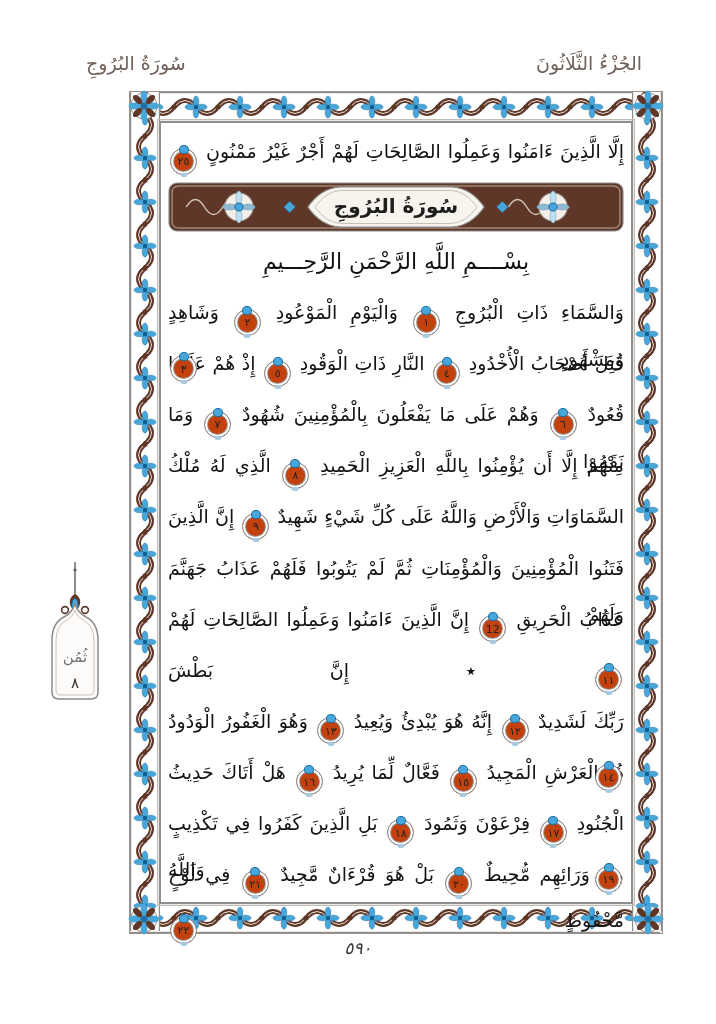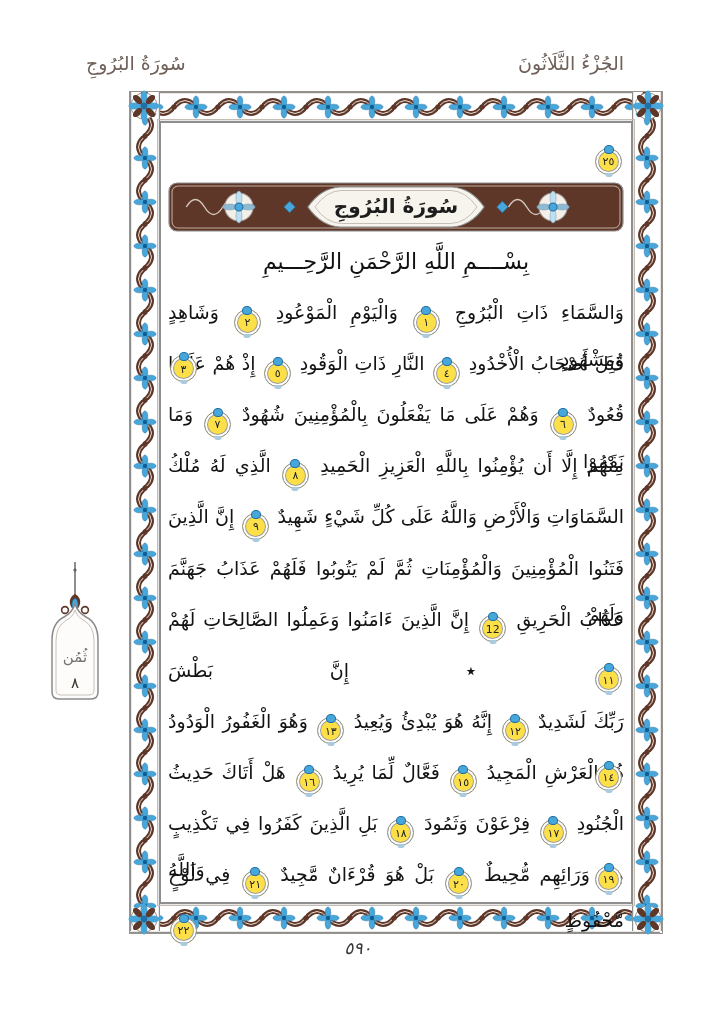--- a/index.html
+++ b/index.html
@@ -1,21 +1,21 @@
 <!DOCTYPE html>
 <html lang="ar"><head>
 <meta charset="utf-8">
 <style>
   html,body{margin:0;padding:0;background:#ffffff;}
   .page{position:relative;width:716px;height:1024px;background:#ffffff;overflow:hidden;
         font-family:"DejaVu Sans",sans-serif;}
 
   
   .hdr{position:absolute;top:52px;font-size:19px;color:#6f6159;direction:rtl;}
-  .hdr-right{right:92px;margin-left:48px;}
+  .hdr-right{right:74px;margin-left:48px;}
   .hdr-left{left:86px;}
 
   
   .frame{position:absolute;left:129px;top:91px;width:532px;height:841px;
          border:1px solid #9a938c;background:#fff;}
   .strip{position:absolute;display:block;}
   .strip-top{left:0;top:0;}
   .strip-bottom{left:0;bottom:0;}
   .strip-left{left:0;top:0;}
   .strip-right{right:0;top:0;}
@@ -32,21 +32,21 @@
   .content{position:absolute;left:38px;top:36px;right:38px;bottom:36px;
            display:flex;flex-direction:column;justify-content:space-between;
            direction:rtl;}
 
   .qline{font-size:19px;color:#131313;text-align:justify;text-align-last:justify;
          line-height:46px;height:46px;overflow:visible;word-spacing:-1px;}
   .qtext{white-space:normal;}
 
   
   .vmark{display:inline-flex;align-items:center;justify-content:center;
-         width:25px;height:25px;border-radius:50%;background:#fde047;
+         width:25px;height:25px;border-radius:50%;background:#c2410c;
          border:1px solid #8e8e8e;
          box-shadow:inset 0 0 0 2px #ffffff,inset 0 0 0 3px #9c9c9c;
          position:relative;vertical-align:-7px;margin:0 2px;}
   .vmark::before{content:"";position:absolute;top:-4px;left:50%;transform:translateX(-50%);
          width:8px;height:7px;background:#47a7da;border:1px solid #1e6fa5;
          border-radius:50% 50% 45% 45%;}
   .vmark::after{content:"";position:absolute;bottom:-3px;left:50%;transform:translateX(-50%);
          width:7px;height:4px;background:#a9cadf;border-radius:0 0 50% 50%;}
   .vnum{font-size:11px;color:#222;line-height:1;margin-top:1px;}
 
@@ -198,21 +198,21 @@
           <ellipse cx="23.4" cy="23.4" rx="3.2" ry="5.8" transform="rotate(-45 23.4 23.4)" fill="#5e3728"></ellipse>
           <ellipse cx="23.4" cy="10.6" rx="3.2" ry="5.8" transform="rotate(45 23.4 10.6)" fill="#5e3728"></ellipse>
           <ellipse cx="10.6" cy="23.4" rx="3.2" ry="5.8" transform="rotate(45 10.6 23.4)" fill="#5e3728"></ellipse>
           <circle cx="17" cy="17" r="3.4" fill="#1e6fa5"></circle>
         </g>
       </svg>
 
     <div class="inner-rule"></div>
 
     <div class="content">
-      <div class="qline"> <span class="vmark">
+      <div class="qline"><span class="qtext">إِلَّا الَّذِينَ ءَامَنُوا وَعَمِلُوا الصَّالِحَاتِ لَهُمْ أَجْرٌ غَيْرُ مَمْنُونٍ</span> <span class="vmark">
             <span class="vnum">٢٥</span>
           </span> </div>
 
       <div class="banner">
         <svg viewBox="0 0 450 54" preserveAspectRatio="none">
           <rect x="1" y="3" width="448" height="48" rx="8" fill="#5e3728" stroke="#8e8e8e" stroke-width="1.2"></rect>
           <rect x="4" y="6" width="442" height="42" rx="6" fill="none" stroke="#e9dfd6" stroke-width="1" opacity="0.7"></rect>
           <path d="M18,27 q9,-15 18,0 q9,15 18,0 q9,-15 18,0" fill="none" stroke="#e9dfd6" stroke-width="1.4" opacity="0.85"></path>
           <path d="M378,27 q9,-15 18,0 q9,15 18,0 q9,-15 18,0" transform="translate(-42,0)" fill="none" stroke="#e9dfd6" stroke-width="1.4" opacity="0.85"></path>
           <g>

